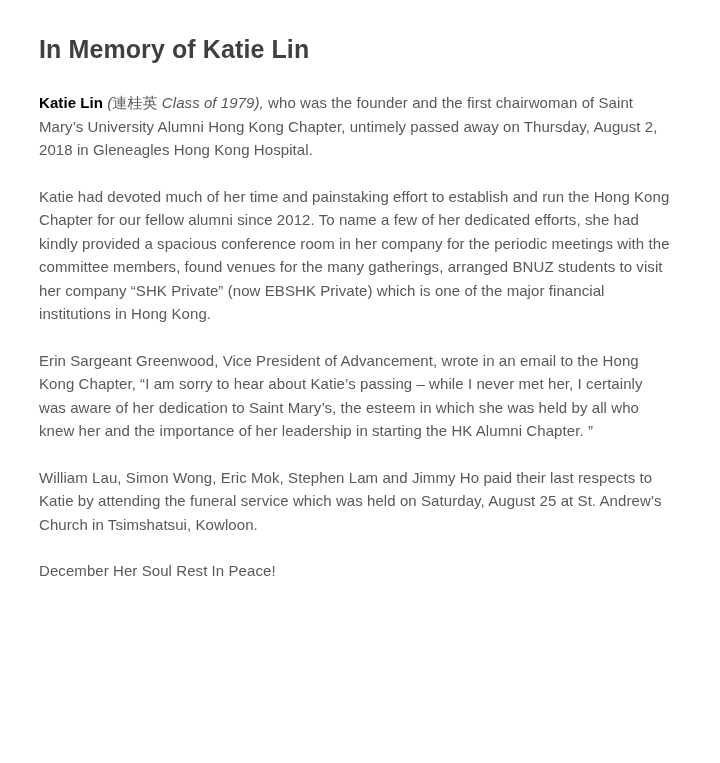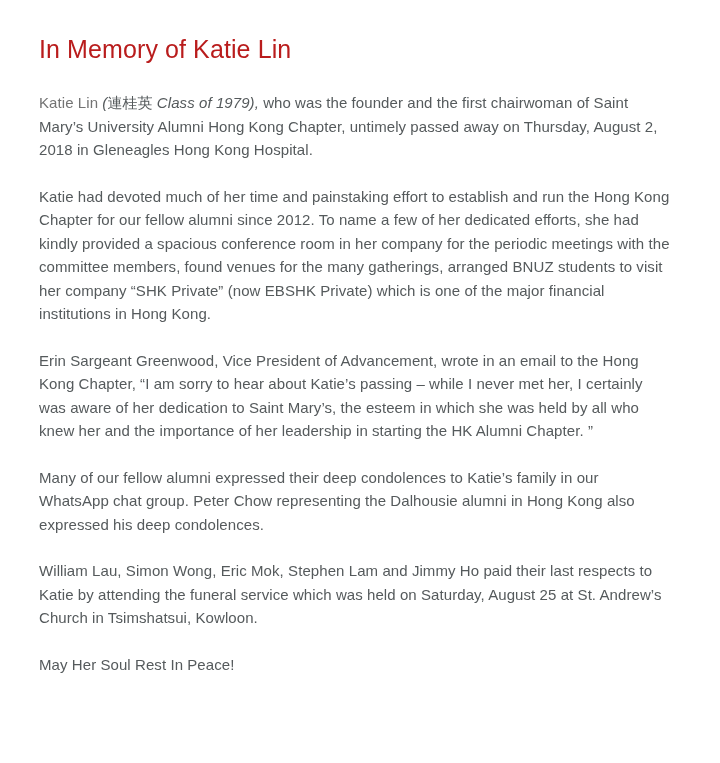--- a/index.html
+++ b/index.html
@@ -14,40 +14,40 @@
     font-family: "Liberation Sans", "DejaVu Sans", sans-serif;
     -webkit-font-smoothing: antialiased;
   }
   .article {
     padding: 34px 50px 0 39px;
     box-sizing: border-box;
     width: 720px;
   }
   .page-title {
     font-size: 25px;
-    font-weight: 400;
-    color: #b91c1c;
+    font-weight: 700;
+    color: #404040;
     margin: 0 0 26px 0;
     line-height: 1.25;
     letter-spacing: 0.1px;
   }
   .body-par {
     font-size: 15px;
     line-height: 23.5px;
     color: #555a5c;
     margin: 0 0 23px 0;
     text-align: left;
     letter-spacing: 0.005em;
   }
   .body-par:last-child {
     margin-bottom: 0;
   }
   .lead-name {
-    font-weight: normal;
-    color: #737373;
+    font-weight: bold;
+    color: #000000;
   }
   .lead-meta {
     font-style: italic;
     color: #555a5c;
   }
   .cjk {
     font-family: Liberation Sans, sans-serif;
     font-style: normal;
   }
 </style>
@@ -57,19 +57,18 @@
 <article class="article">
 
   <h1 class="page-title">In Memory of Katie Lin</h1>
 
   <p class="body-par"><span class="lead-name">Katie Lin</span><span> </span><span class="lead-meta">(</span><span class="lead-meta cjk">連桂英</span><span class="lead-meta"> Class of 1979),</span><span> who was the founder and the first chairwoman of Saint Mary’s University Alumni Hong Kong Chapter, untimely passed away on Thursday, August 2, 2018 in Gleneagles Hong Kong Hospital.</span></p>
 
   <p class="body-par">Katie had devoted much of her time and painstaking effort to establish and run the Hong Kong Chapter for our fellow alumni since 2012. To name a few of her dedicated efforts, she had kindly provided a spacious conference room in her company for the periodic meetings with the committee members, found venues for the many gatherings, arranged BNUZ students to visit her company “SHK Private” (now EBSHK Private) which is one of the major financial institutions in Hong Kong.</p>
 
   <p class="body-par">Erin Sargeant Greenwood, Vice President of Advancement, wrote in an email to the Hong Kong Chapter, “I am sorry to hear about Katie’s passing – while I never met her, I certainly was aware of her dedication to Saint Mary’s, the esteem in which she was held by all who knew her and the importance of her leadership in starting the HK Alumni Chapter. ”</p>
 
-  <p class="body-par">Many of our fellow alumni expressed their deep condolences to Katie’s family in our WhatsApp chat group. Peter Chow representing the Dalhousie alumni in Hong Kong also expressed his deep condolences.</p>
 
   <p class="body-par">William Lau, Simon Wong, Eric Mok, Stephen Lam and Jimmy Ho paid their last respects to Katie by attending the funeral service which was held on Saturday, August 25 at St. Andrew’s Church in Tsimshatsui, Kowloon.</p>
 
-  <p class="body-par">May Her Soul Rest In Peace!</p>
+  <p class="body-par">December Her Soul Rest In Peace!</p>
 
 </article>
 
 </body></html>

